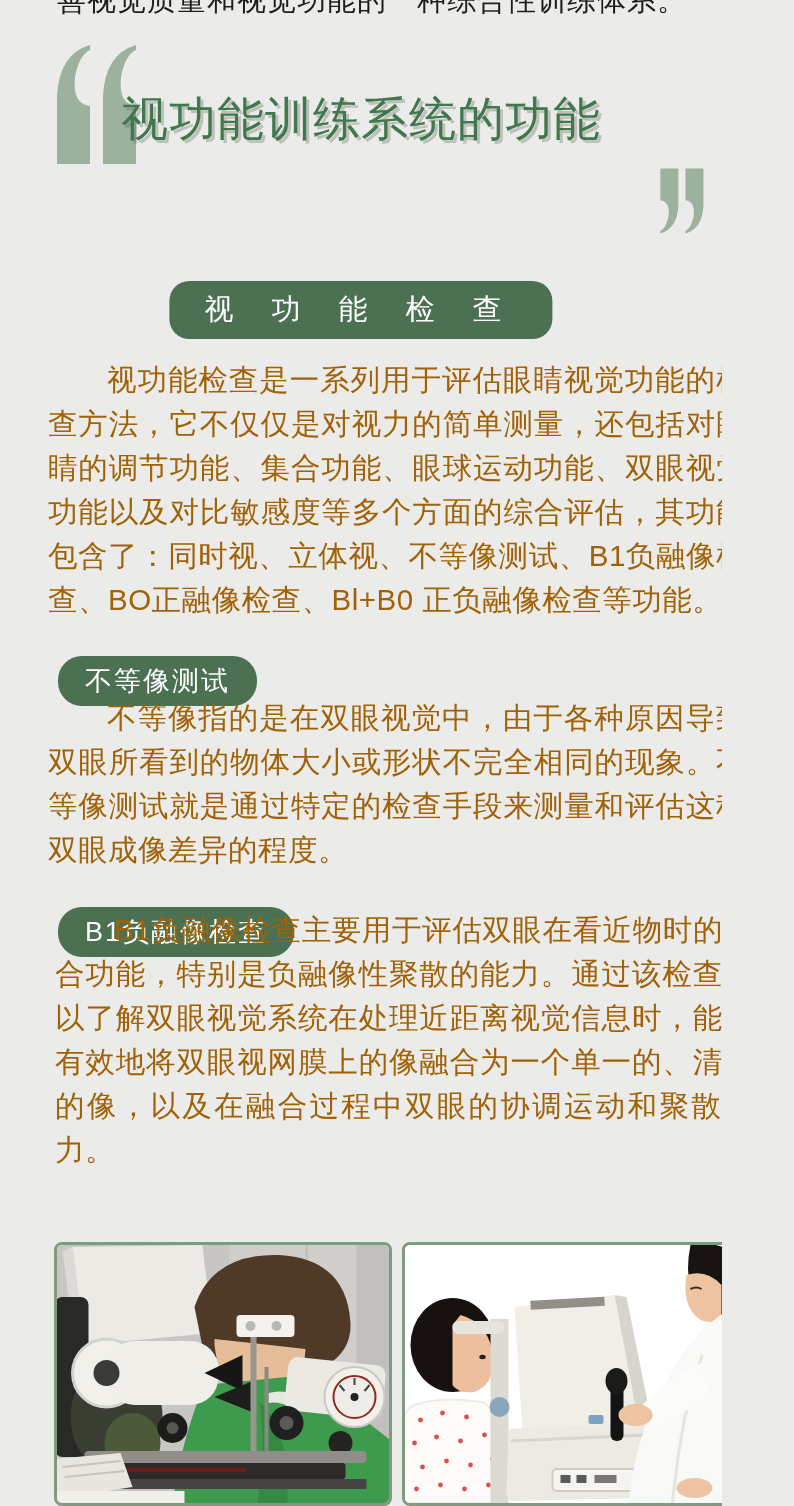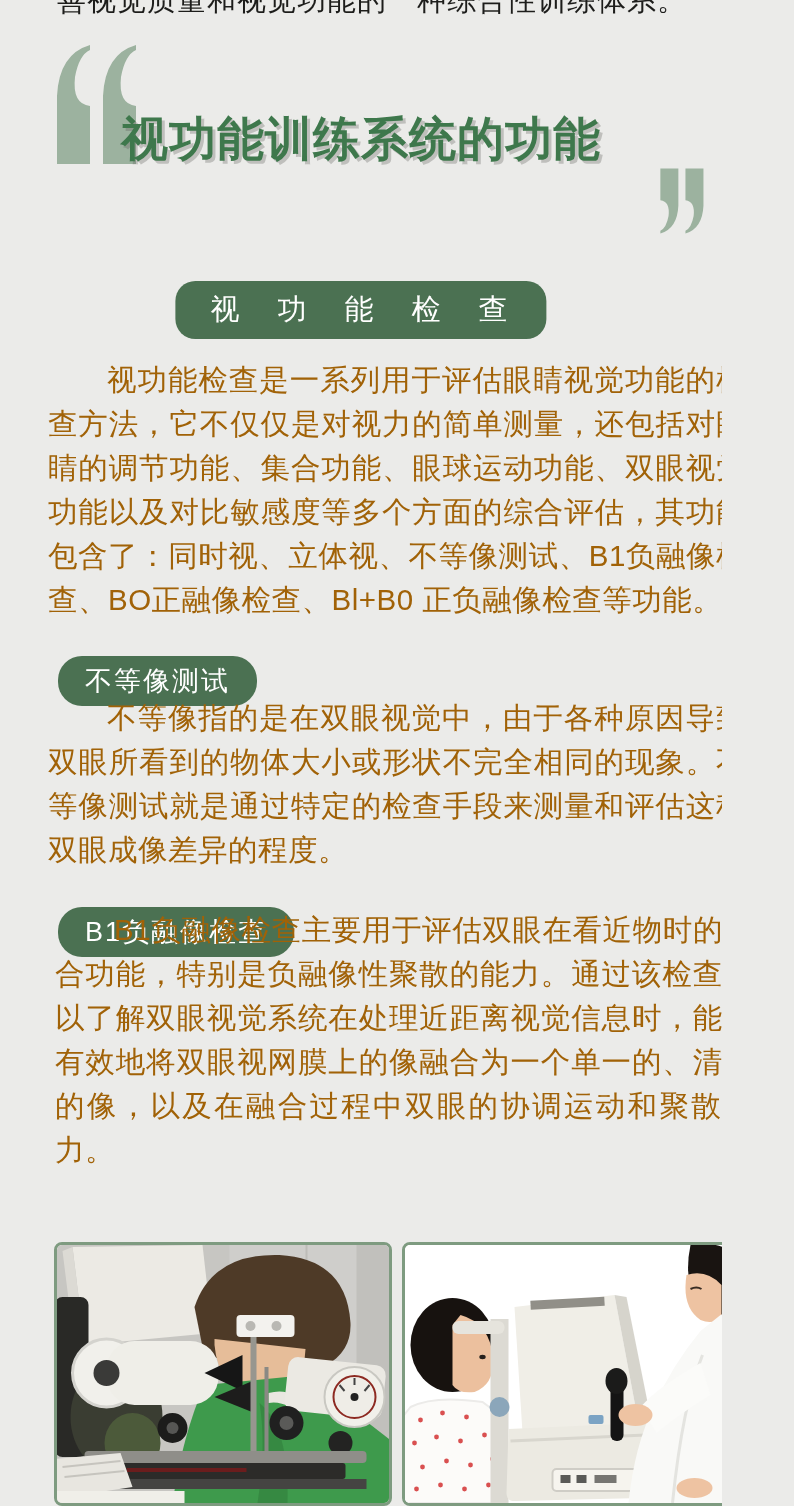--- a/index.html
+++ b/index.html
@@ -8,28 +8,28 @@
     position:relative; width:722px; height:1506px; overflow:hidden;
     background:#ebebe9; font-family:"Liberation Sans","DejaVu Sans",sans-serif;
   }
   .intro-partial {
     position:absolute; top:-22px; left:57px; width:700px;
     font-size:29px; line-height:44px; letter-spacing:1px; color:#1d1d1b;
   }
   .quote-open { position:absolute; left:56px; top:44px; }
   .quote-close { position:absolute; left:648px; top:168px; }
   .big-title {
-    position:absolute; top:108px; left:0; width:100%;
-    text-align:center; font-size:47px; font-weight:700; letter-spacing:1px;
+    position:absolute; top:88px; left:0; width:100%;
+    text-align:center; font-size:47px; font-weight:400; letter-spacing:1px;
     color:#3e784c; text-shadow:3px 3px 0 rgba(90,90,86,0.30);
   }
   .section-badge {
     position:absolute; top:281px; left:50%; transform:translateX(-50%);
     background:#4b7152; color:#ffffff; font-size:29px;
-    letter-spacing:15px; padding:9px 24px 9px 35px; border-radius:20px;
+    letter-spacing:15px; padding:9px 36px 9px 35px; border-radius:20px;
     white-space:nowrap;
   }
   .para {
     position:absolute; left:48px; width:698px;
     font-size:29.5px; line-height:44px; letter-spacing:0.5px;
     text-align:justify; text-indent:2em; color:#a16207;
   }
   .para-1 { top:358px; }
   .para-2 { top:696px; }
   .para-3 { top:908px;margin-left:7px; }

